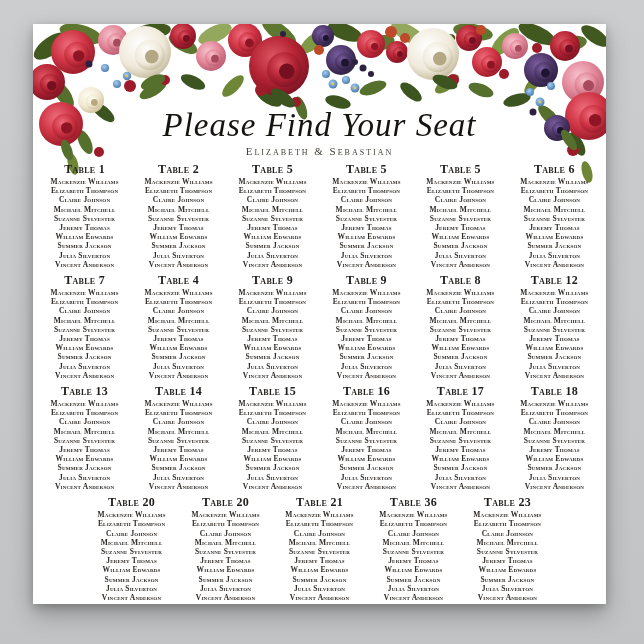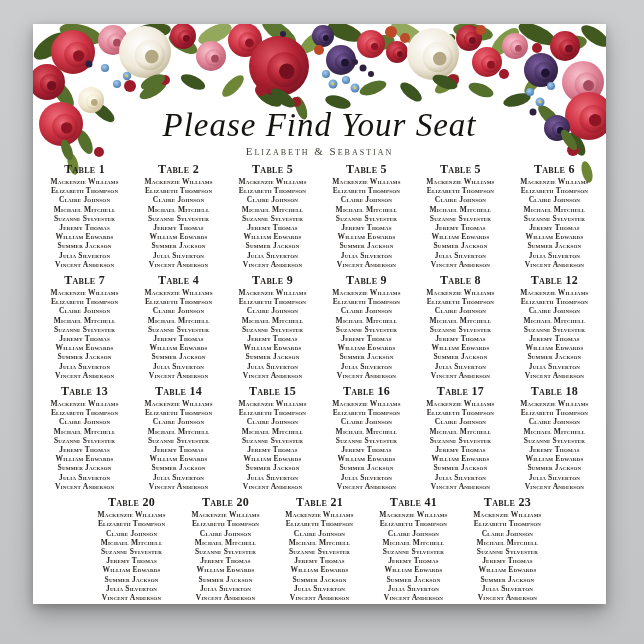--- a/index.html
+++ b/index.html
@@ -628,21 +628,21 @@
             <div class="guest">Suzanne Sylvester</div>
             <div class="guest">Jeremy Thomas</div>
             <div class="guest">William Edwards</div>
             <div class="guest">Summer Jackson</div>
             <div class="guest">Julia Silverton</div>
             <div class="guest">Vincent Anderson</div>
           </div>
   </div>
 
   <div class="table-block">
-    <div class="table-label">Table 41</div>
+    <div class="table-label">Table 36</div>
     <div class="guest-list">
             <div class="guest">Mackenzie Williams</div>
             <div class="guest">Elizabeth Thompson</div>
             <div class="guest">Claire Johnson</div>
             <div class="guest">Michael Mitchell</div>
             <div class="guest">Suzanne Sylvester</div>
             <div class="guest">Jeremy Thomas</div>
             <div class="guest">William Edwards</div>
             <div class="guest">Summer Jackson</div>
             <div class="guest">Julia Silverton</div>

